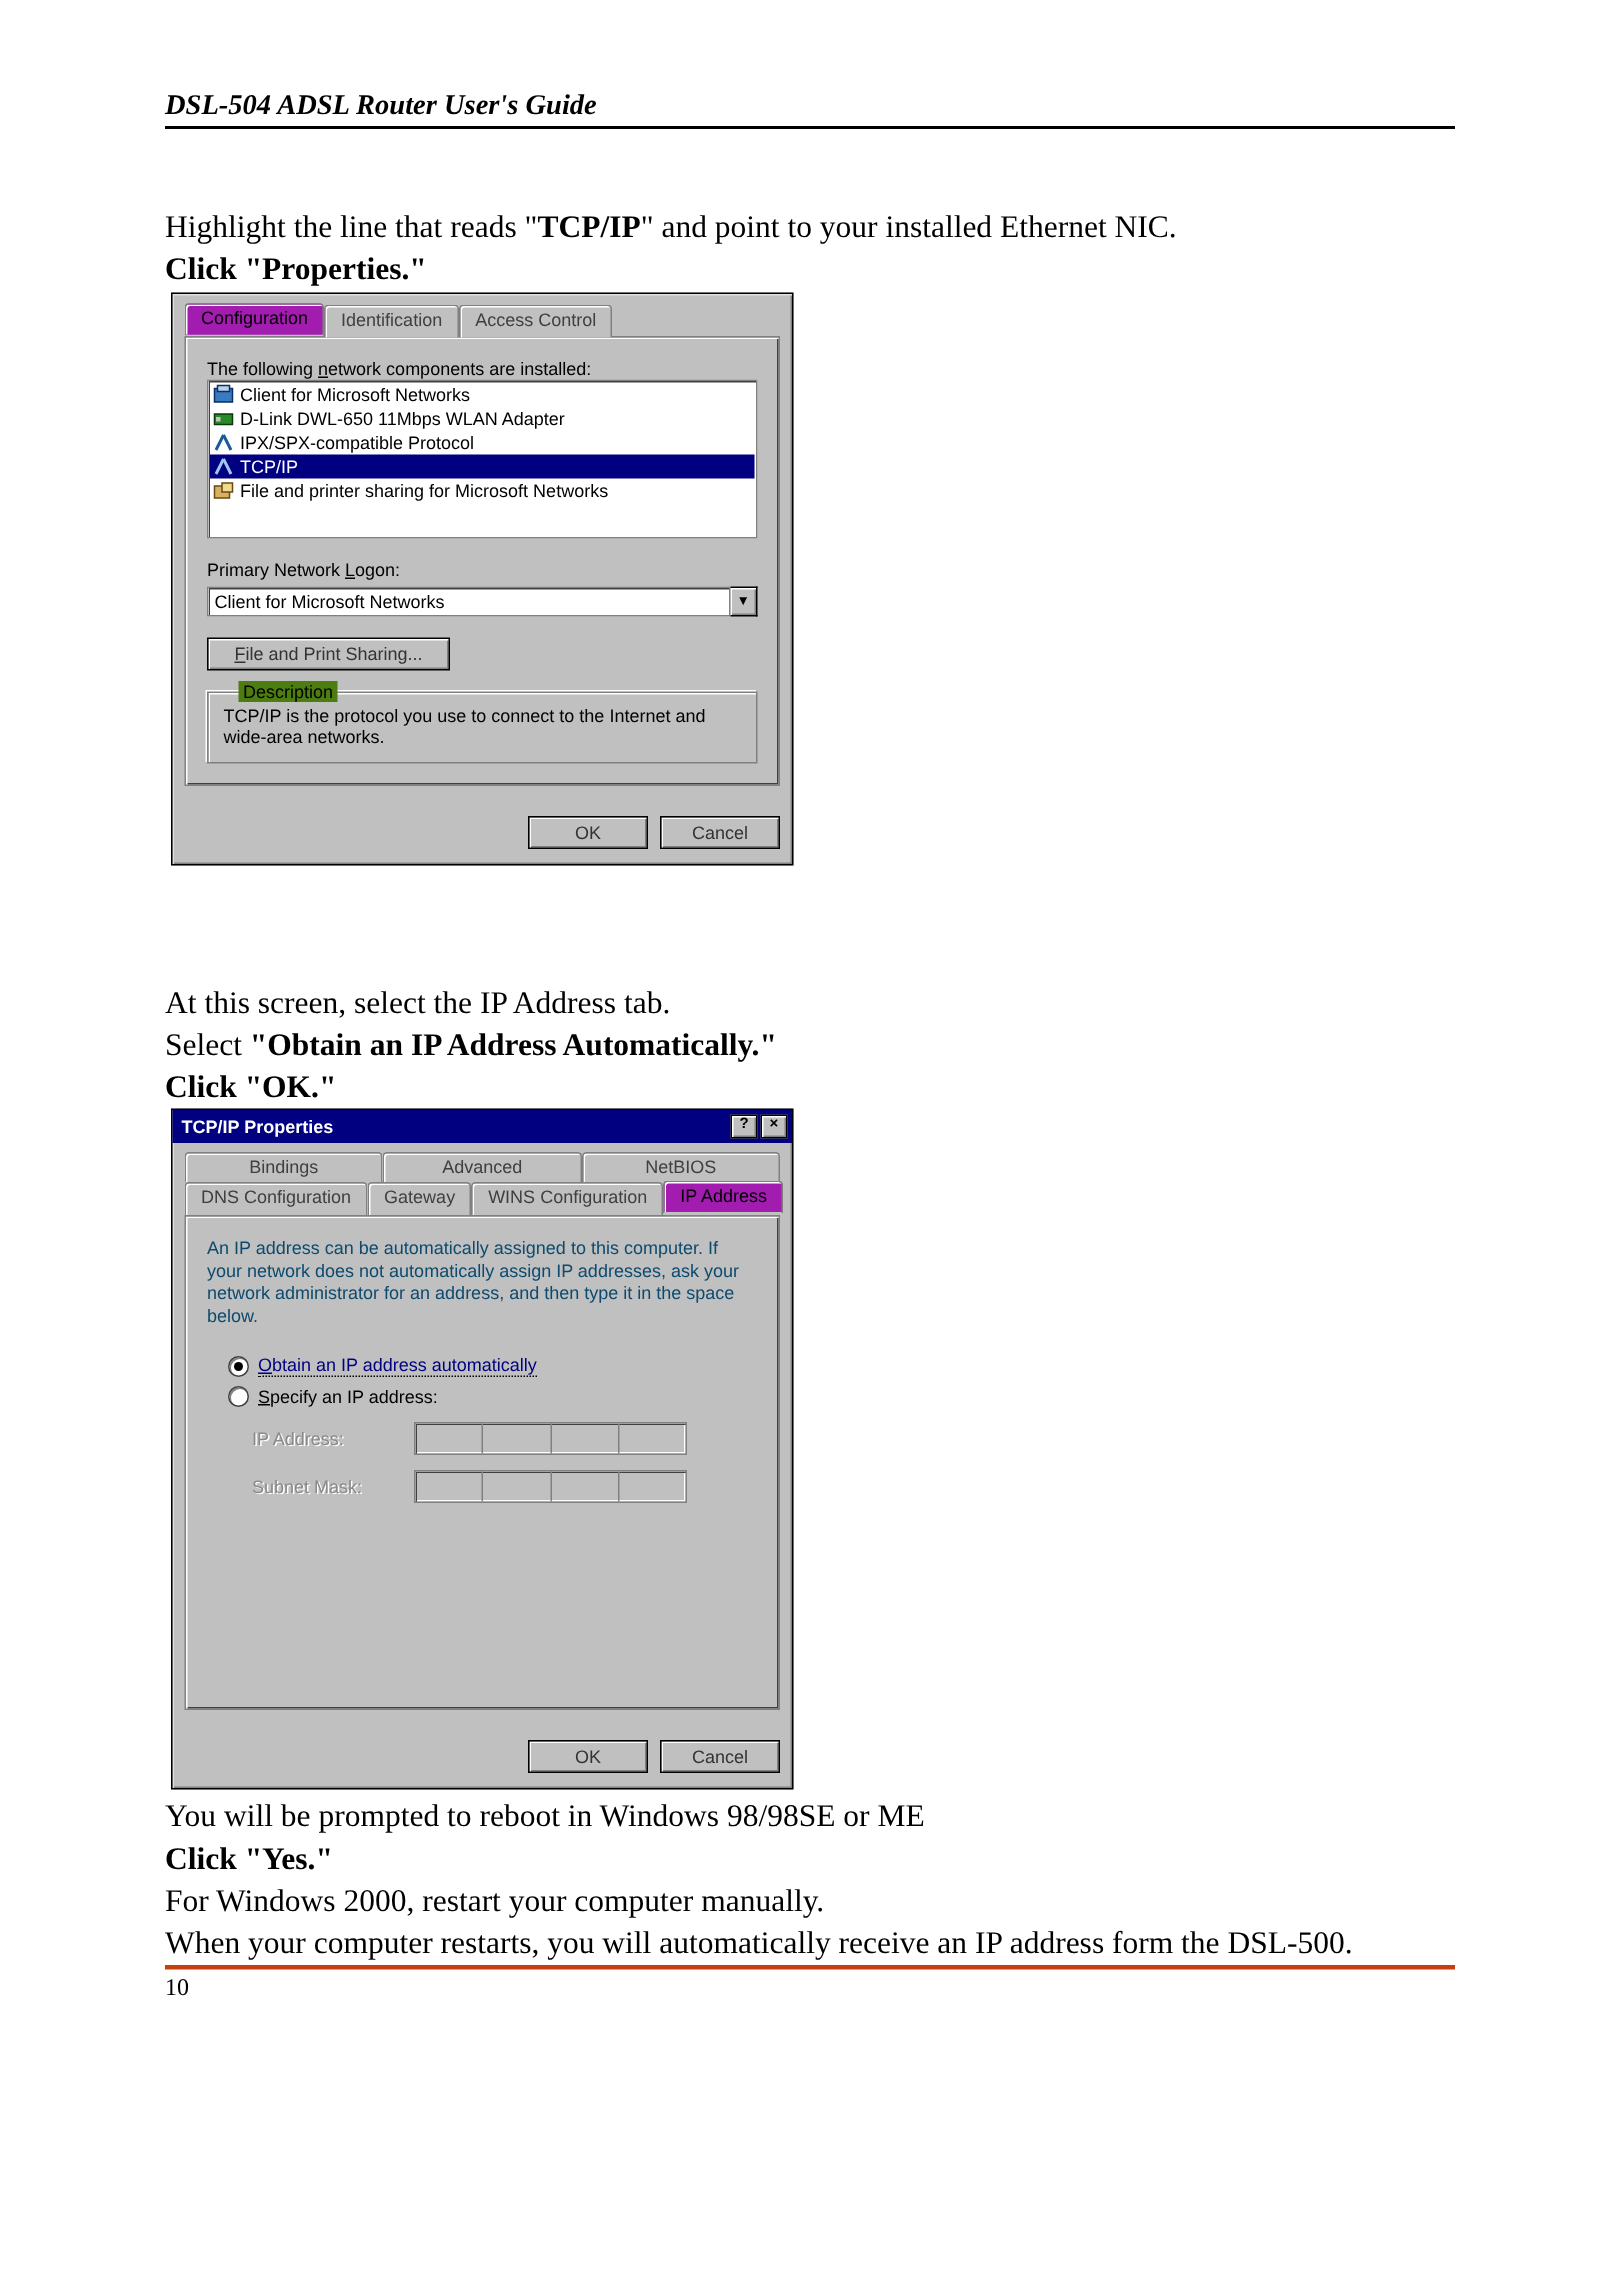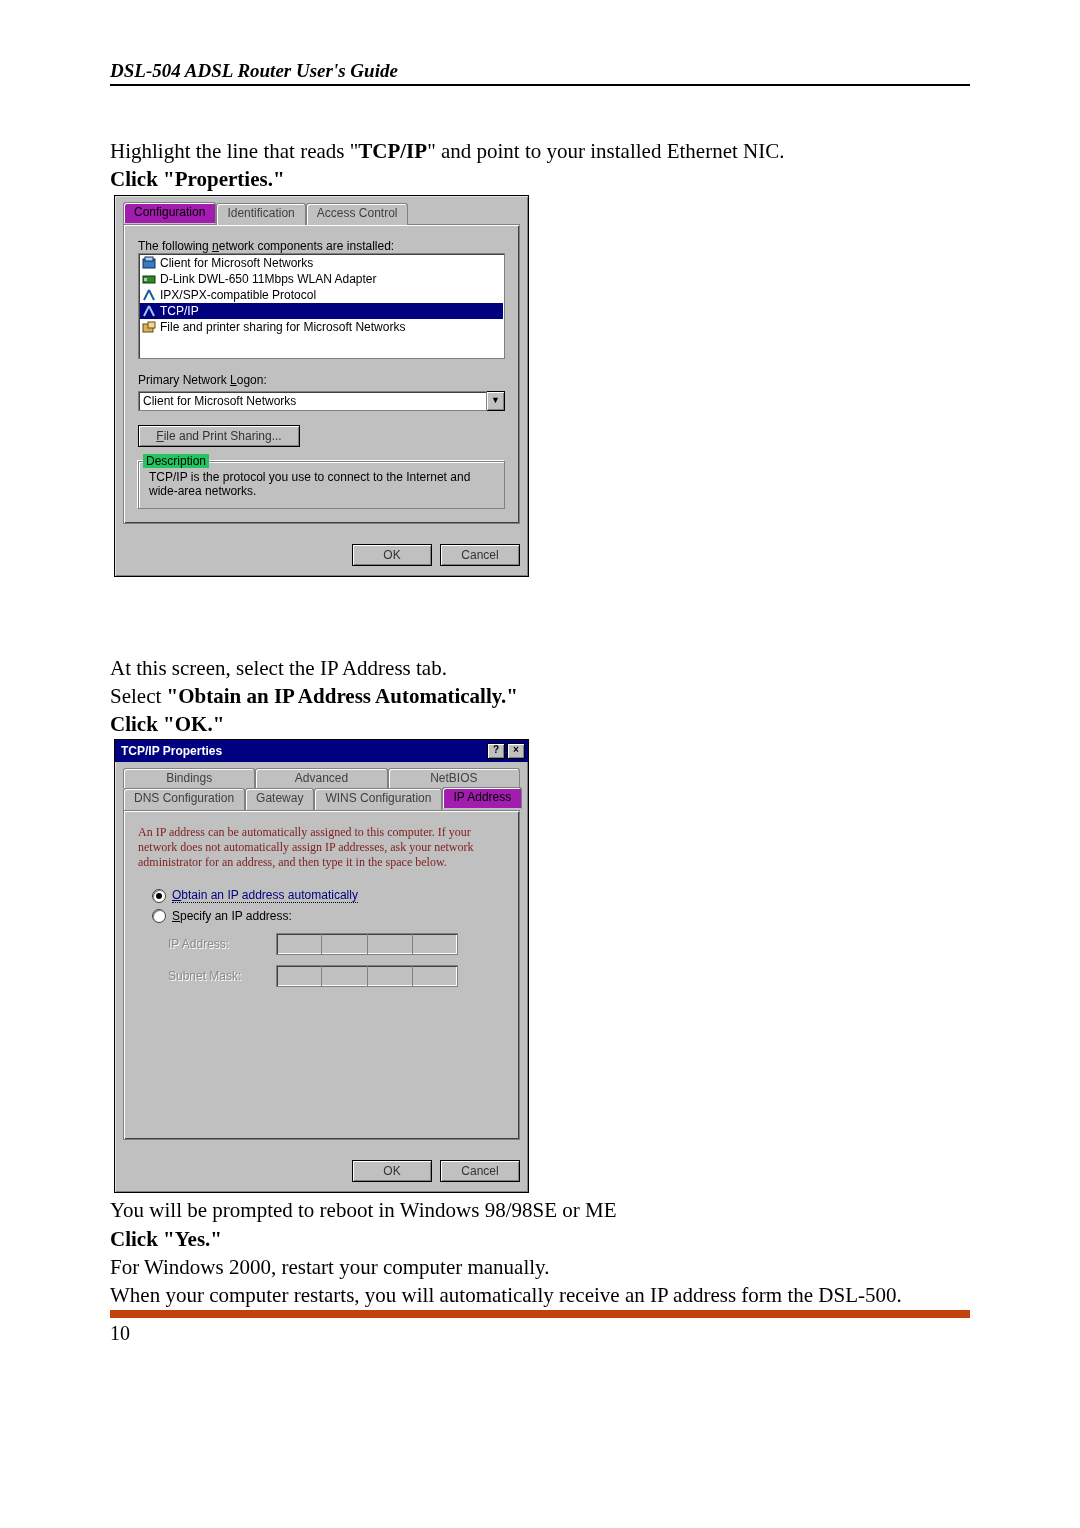--- a/index.html
+++ b/index.html
@@ -172,43 +172,42 @@
   .groupbox {
     border: 1px solid #808080;
     box-shadow: 1px 1px 0 #fff inset, -1px -1px 0 #fff;
     padding: 8px 10px 10px 10px;
     margin-top: 14px;
     position: relative;
   }
   .groupbox > .legend {
     position: absolute;
     top: -8px;
-    left: 4px;
-    background: #22c55e;
+    left: 20px;
+    background: #4d7c0f;
     padding: 0 3px;
     font-size: 12px;
   }
   .okcancel {
     display: flex;
     justify-content: flex-end;
     gap: 8px;
     padding: 10px 8px 10px 0;
   }
   .okcancel .btn9x { width: 78px; }
 
   
   .tabrow { display:flex; }
   .tabrow .tab { flex: 0 0 auto; }
   .tabrow .tab.wide { flex:1; text-align:center;}
   .desc-text {
     font-size: 12px;
-    color: #7f1d1d;
+    color: #0c4a6e;
     line-height: 1.25;
     margin-bottom: 18px;
-    font-family: Liberation Serif, serif;
   }
   .radio {
     display: flex;
     align-items: center;
     gap: 6px;
     margin: 6px 0 6px 14px;
     font-size: 12px;
   }
   .radio .dot {
     width: 12px; height: 12px;
@@ -245,23 +244,23 @@
   }
   .ipseg {
     flex:1;
     border-right: 1px solid #808080;
     text-align:center;
     position: relative;
   }
   .ipseg:last-child{ border-right:none;}
   .ul { text-decoration: underline; }
   .footer {
-    border-top: 8px solid #c2410c;
+    border-top: 3px solid #c2410c;
     padding-top: 4px;
-    font-size: 20px;
+    font-size: 16px;
   }
   .cursor {
     position: absolute;
     width: 14px; height: 18px;
   }
 </style>
 </head>
 <body>
 
 <div class="page">

